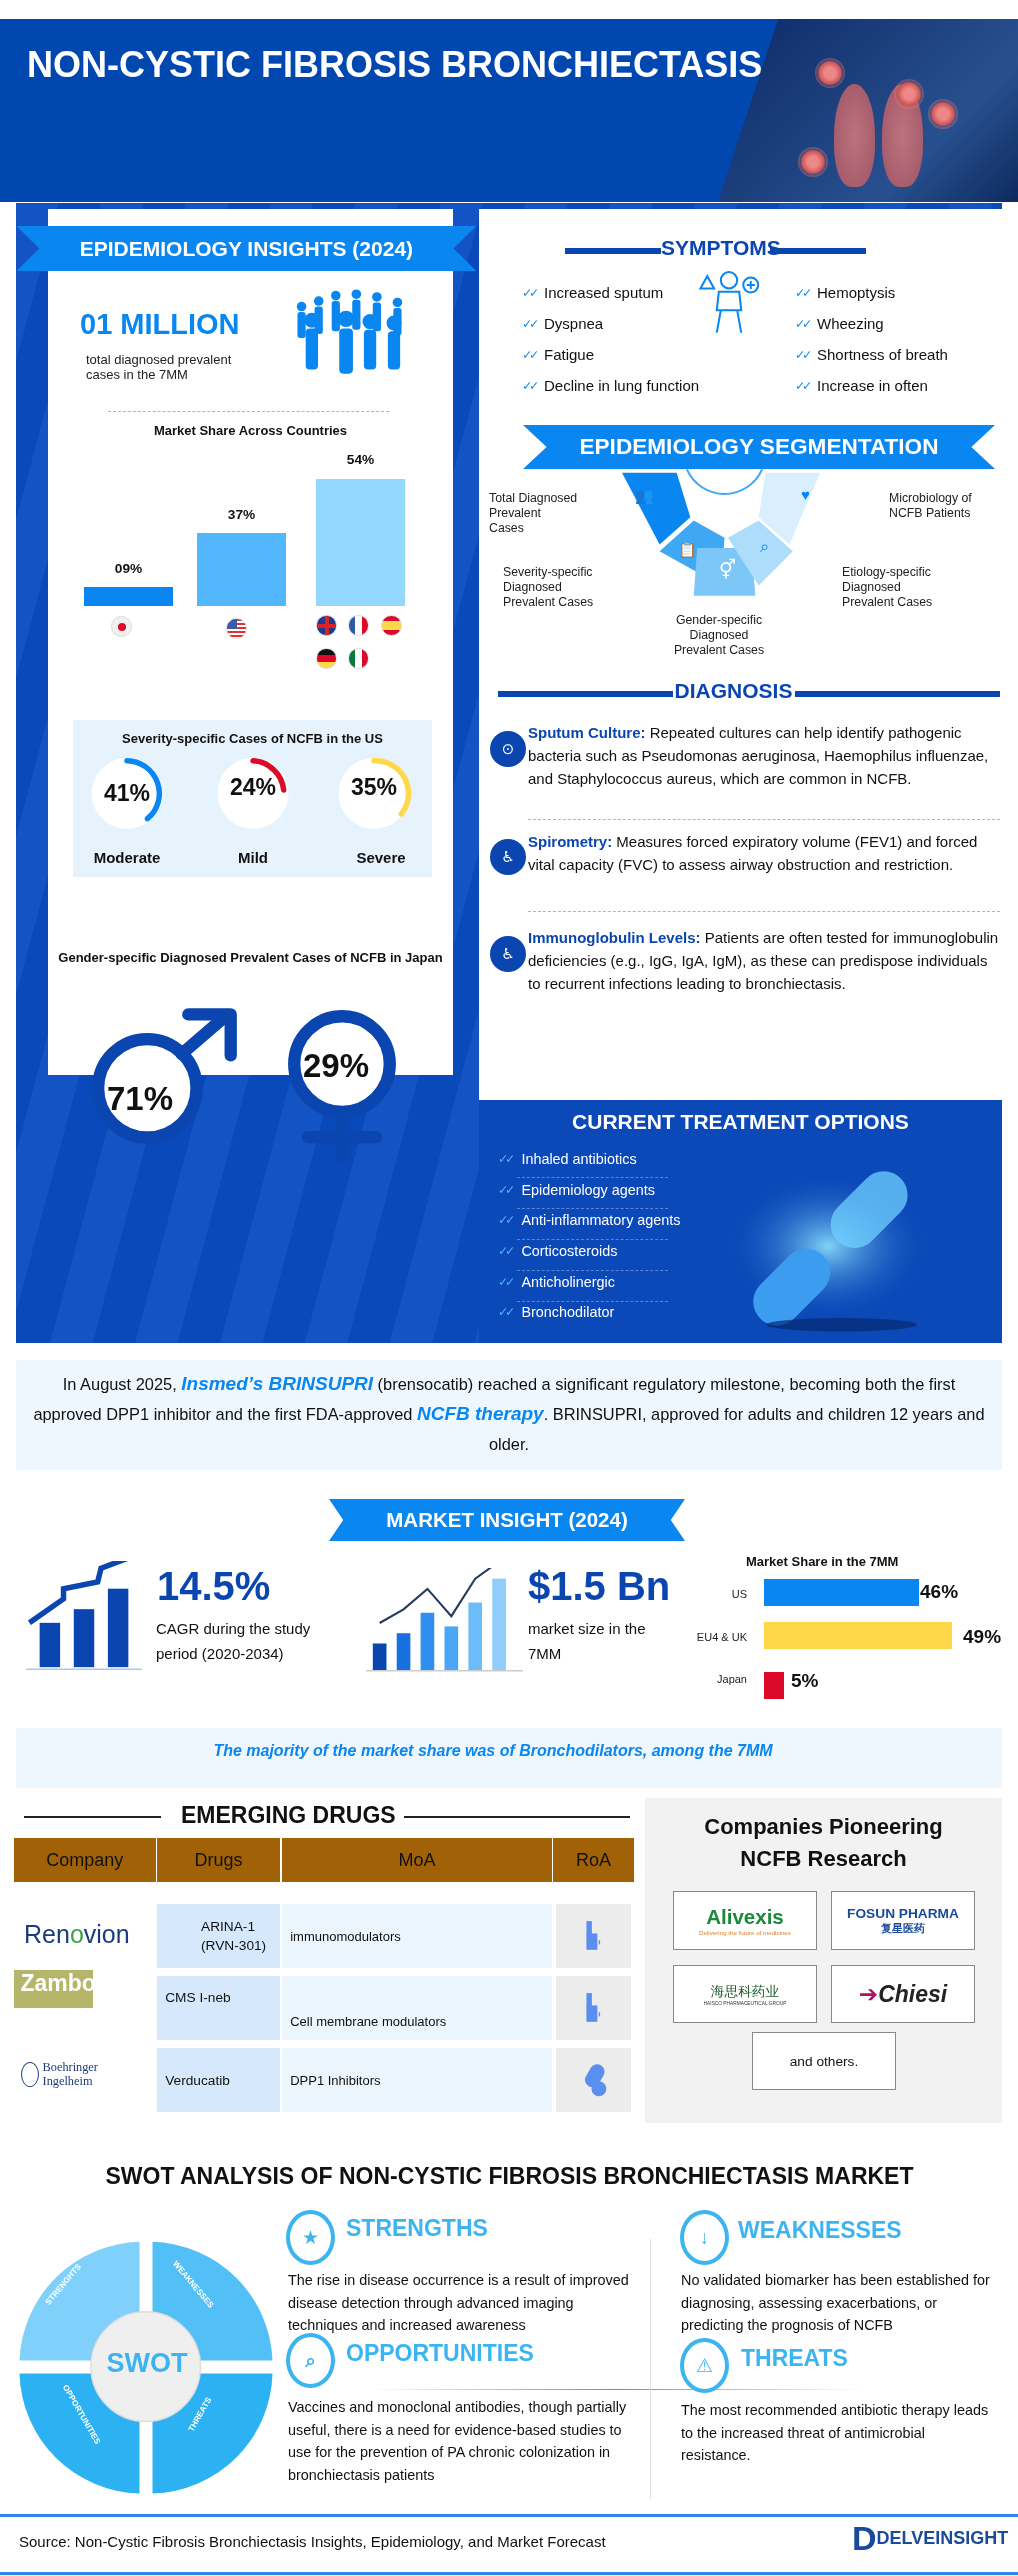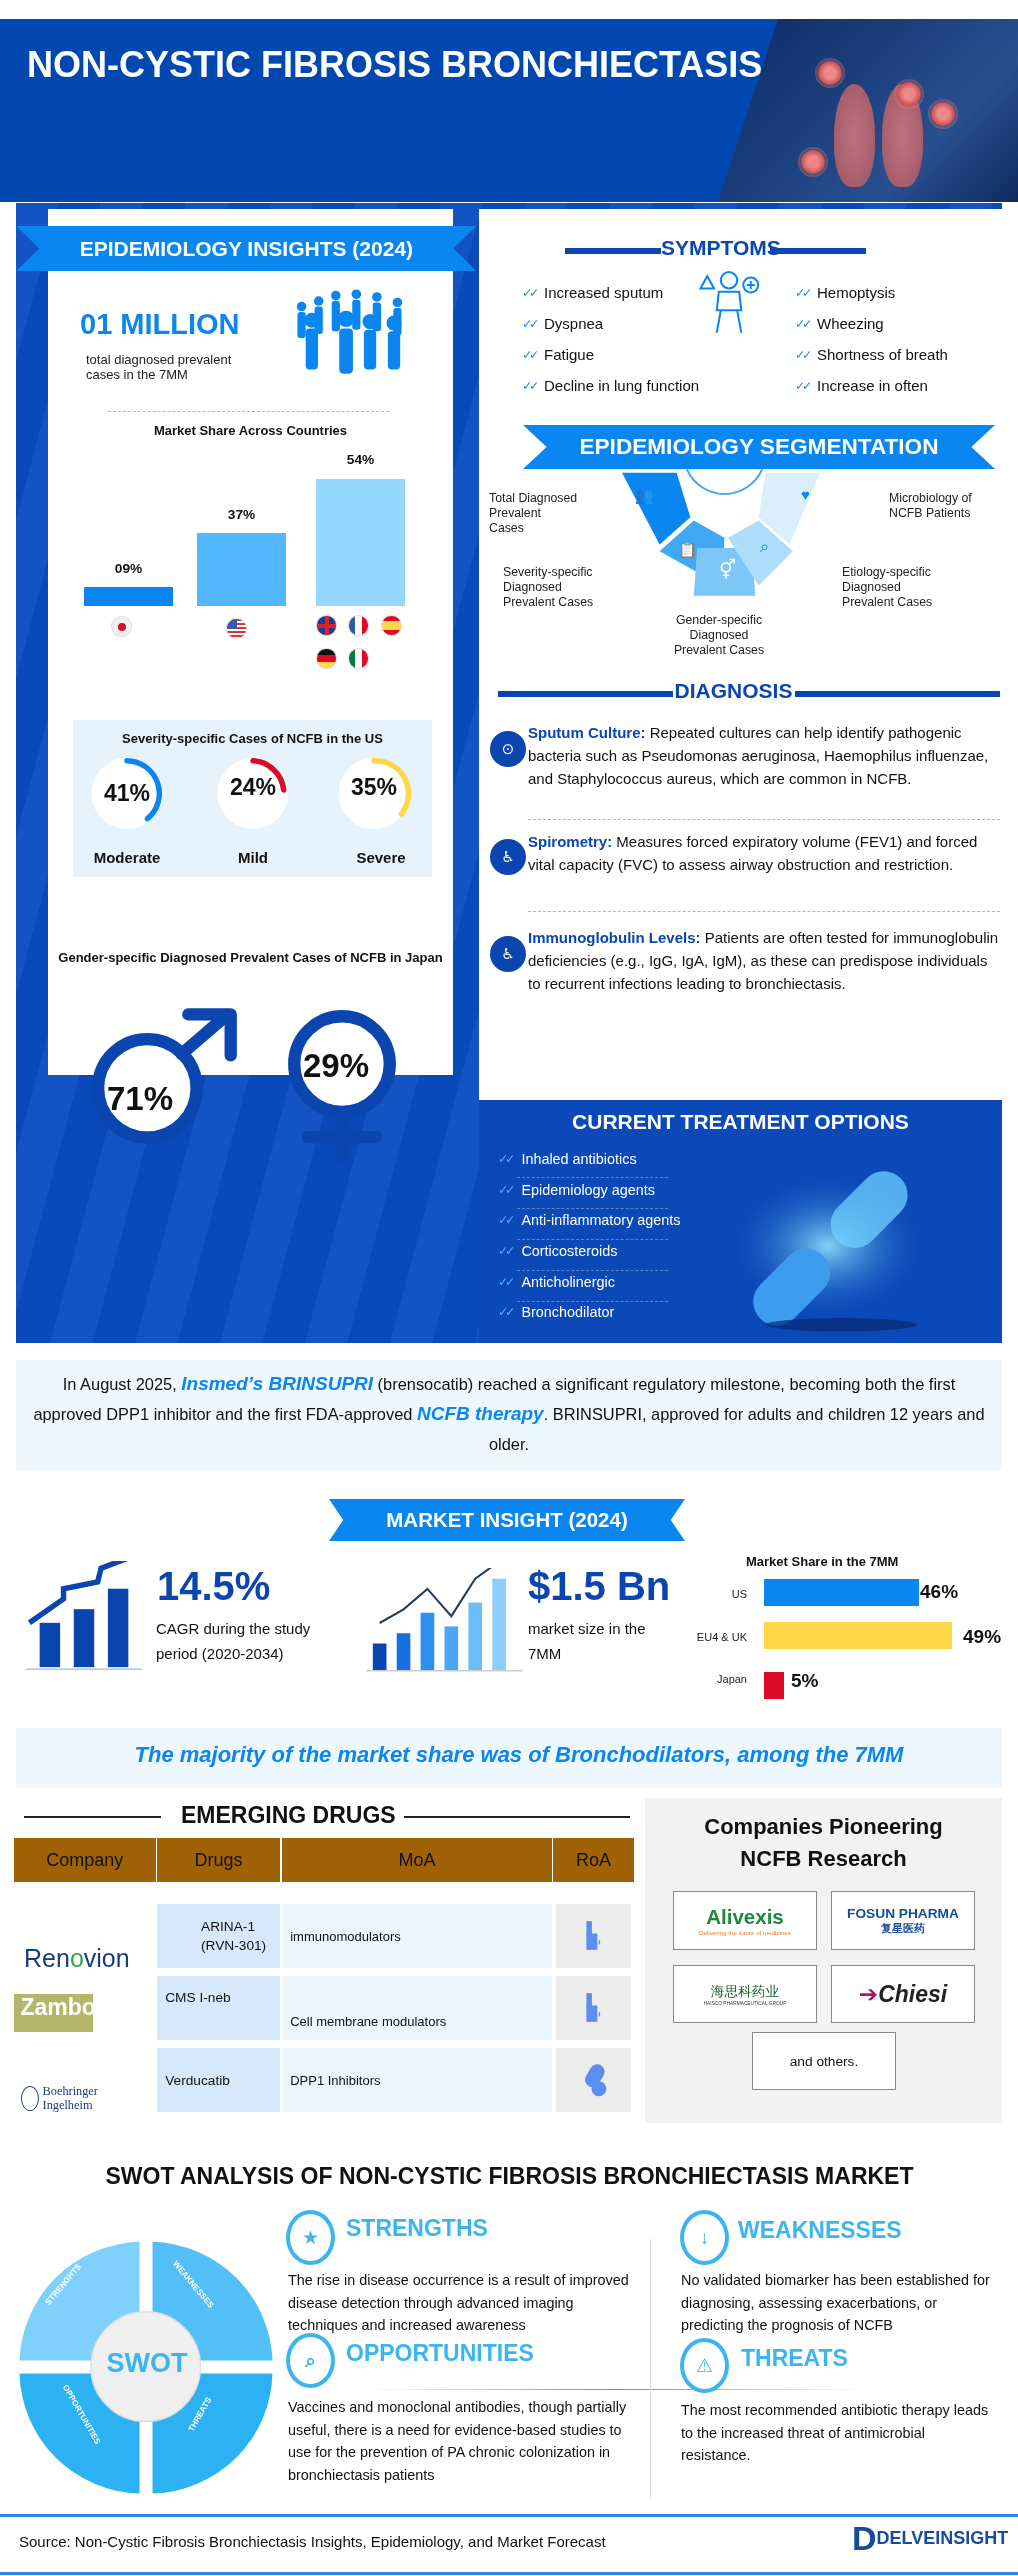--- a/index.html
+++ b/index.html
@@ -68,30 +68,30 @@
   
   .ribbon-mkt { left: 329px; top: 1499px; width: 356px; height: 42px; font-size: 20.5px; clip-path: polygon(0 0, 100% 0, 96% 50%, 100% 100%, 0 100%, 4% 50%); }
   .big-num { position: absolute; color: #0a45b0; font-weight: 700; font-size: 40px; }
   .big-sub { position: absolute; font-size: 15px; line-height: 25px; color: #111; }
   .hbar-title { left: 746px; top: 1554px; font-size: 13px; font-weight: 700; }
   .hbar-lbl { position: absolute; font-size: 11px; color: #222; text-align: right; width: 62px; }
   .hbar { position: absolute; height: 27px; }
   .hbar-val { position: absolute; font-size: 19px; font-weight: 700; }
 
   .major { left: 16.4px; top: 1728px; width: 986px; height: 60px; background: #eef6fe; }
-  .major-text { left: 26px; top: 1742px; width: 986px; text-align: center; color: #0a86f0; font-size: 22px; font-weight: 700; font-style: italic; }
+  .major-text { left: 0; top: 1742px; width: 986px; text-align: center; color: #0a86f0; font-size: 16px; font-weight: 700; font-style: italic; }
 
   
   .ed-title { left: 181px; top: 1802px; font-size: 23px; font-weight: 700; color: #111; }
   .ed-line { position: absolute; height: 2.1px; background: #222; }
   .th { position: absolute; background: #a16207; font-size: 18px; display: flex; align-items: center; justify-content: center; color: #111; }
   .td { position: absolute; background: #eaf5fe; font-size: 13px; display: flex; align-items: center; padding-left: 8.2px; color: #111; line-height: 19px; }
   .td.drug { background: #d6e9fc; font-size: 13.7px; }
   .td.roa { background: #ececec; justify-content: center; padding: 0; }
-  .logo { position: absolute; margin-top: 24px; }
+  .logo { position: absolute; }
 
   .comp-box { left: 645px; top: 1798px; width: 357px; height: 325px; background: #f2f2f2; }
   .comp-card { position: absolute; background: #fff; border: 0.7px solid #888; display: flex; align-items: center; justify-content: center; flex-direction: column; }
 
   
   .swot-title { left: 0; top: 2163px; width: 1019px; text-align: center; font-size: 23px; font-weight: 700; }
   .sw-head { position: absolute; color: #3cb4f0; font-weight: 700; font-size: 23px; }
   .sw-text { position: absolute; font-size: 14.4px; line-height: 22.6px; color: #111; width: 342px; }
   .sw-ic { position: absolute; width: 49px; height: 55px; border: 4.1px solid #3cb4f0; border-radius: 50%; display: flex; align-items: center; justify-content: center; color: #3cb4f0; font-size: 19px; font-weight: 700; }
 

